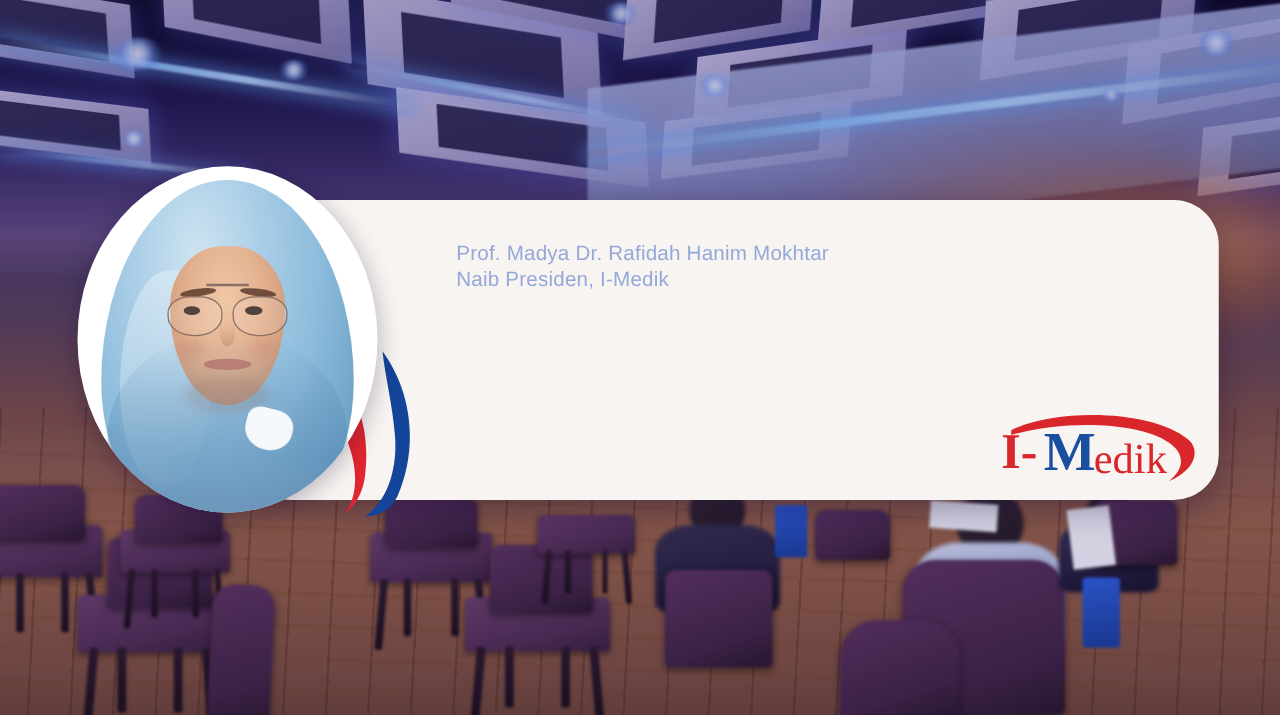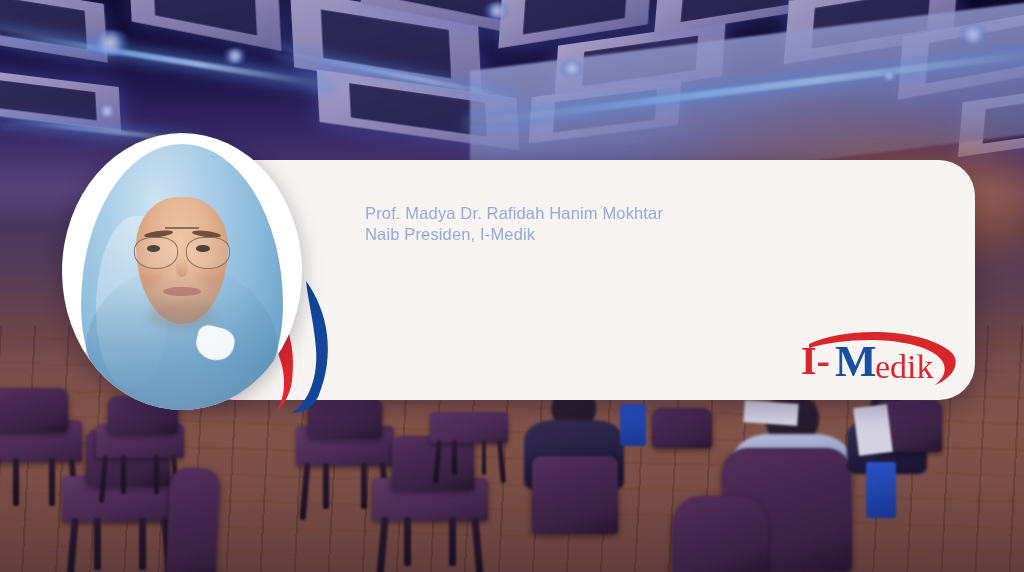--- a/index.html
+++ b/index.html
@@ -212,21 +212,21 @@
   .title {
     margin: 0;
     color: #5a83ea;
     font-size: 31.5px;
     font-weight: bold;
     line-height: 1.175;
     letter-spacing: -0.2px;
     white-space: pre-line;
   }
   .subtitle {
-    margin: 21px 0 0 0;
+    margin: 11px 0 0 0;
     color: #94a9da;
     font-size: 16.5px;
     font-weight: normal;
     line-height: 1.28;
     letter-spacing: 0.15px;
     white-space: pre-line;
   }
 
   
   .portrait {

